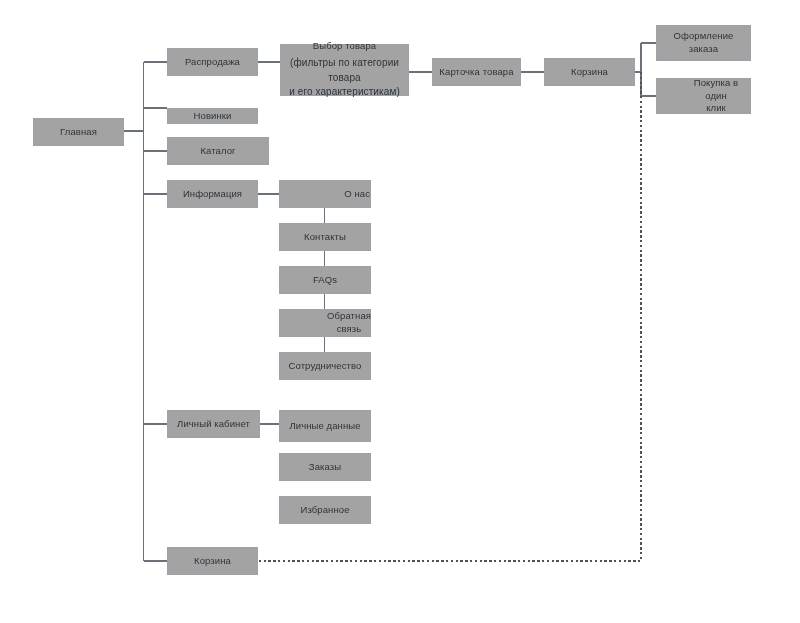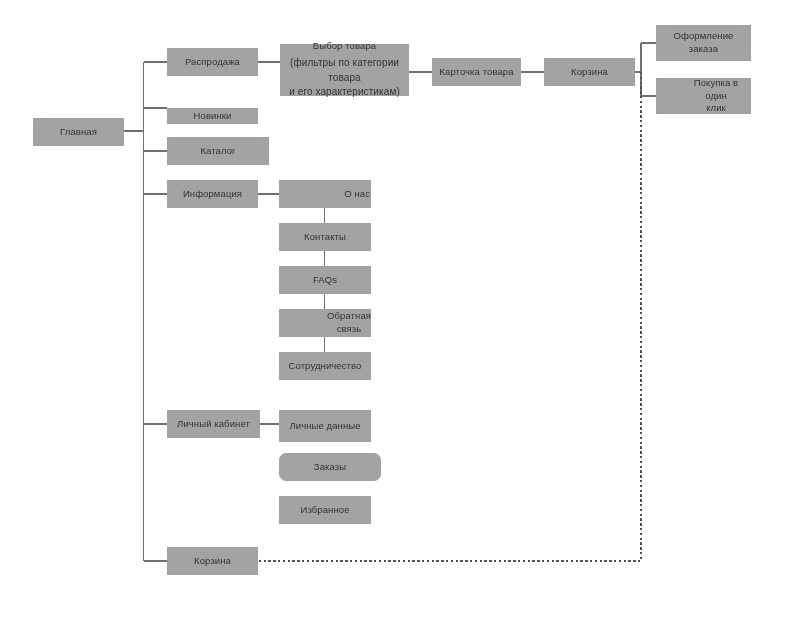--- a/index.html
+++ b/index.html
@@ -166,21 +166,21 @@
   </div>
 
   <div class="node" style="left:279px; top:352px; width:92px; height:28px;">
     <span class="title">Сотрудничество</span>
   </div>
 
   <div class="node" style="left:279px; top:410px; width:92px; height:32px;">
     <span class="title">Личные данные</span>
   </div>
 
-  <div class="node" style="left:279px; top:453px; width:102px; height:28px;border-radius:7px;">
+  <div class="node" style="left:279px; top:453px; width:92px; height:28px;">
     <span class="title">Заказы</span>
   </div>
 
   <div class="node" style="left:279px; top:496px; width:92px; height:28px;">
     <span class="title">Избранное</span>
   </div>
 
 </div>
 
 </body></html>

